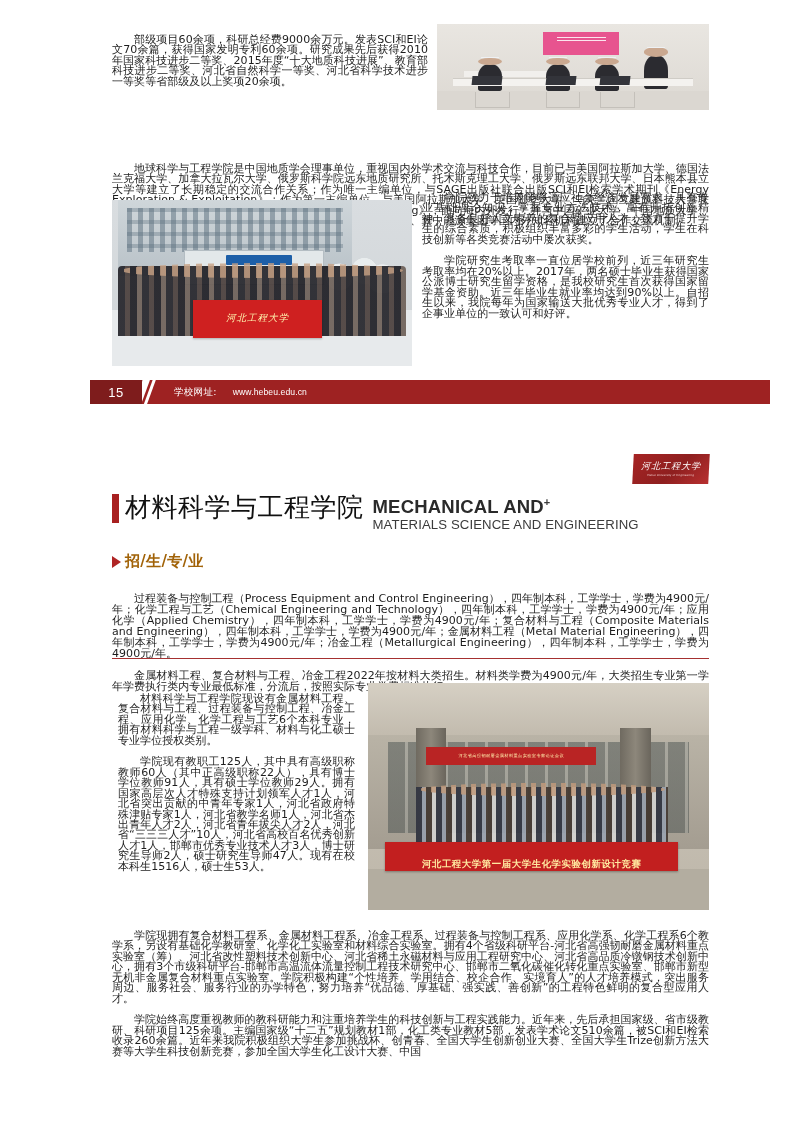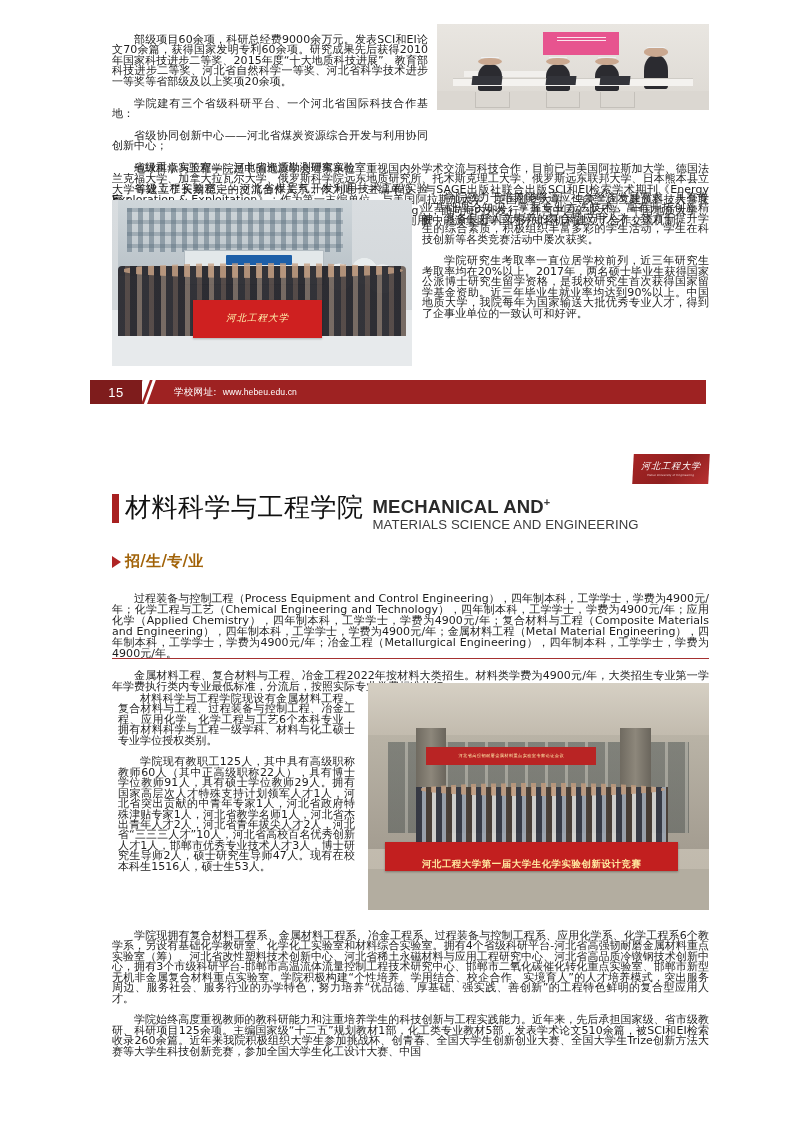--- a/index.html
+++ b/index.html
@@ -89,21 +89,21 @@
     left: 422px;
     top: 182px;
     width: 287px;
   }
 
   
   #p1-footer {
     position: absolute;
     left: 90px;
     top: 380px;
-    width: 616px;
+    width: 680px;
     height: 24px;
     background: #9e2222;
     display: flex;
     align-items: center;
     overflow: hidden;
   }
   #p1-footer .pagenum-box {
     width: 52px;
     height: 24px;
     background: #7e1c1c;
@@ -137,21 +137,21 @@
     left: 6px;
     top: -4px;
     width: 3px;
     height: 34px;
     background: #ffffff;
     transform: rotate(20deg);
   }
   #p1-footer .footer-text {
     display: flex;
     align-items: baseline;
-    gap: 6px;
+    gap: 16px;
     margin-left: 12px;
     color: #ffffff;
   }
   #p1-footer .footer-label {
     font-size: 9.5px;
     letter-spacing: 0.3px;
   }
   #p1-footer .footer-url {
     font-size: 8.6px;
     font-family: "Liberation Sans", sans-serif;
@@ -509,27 +509,20 @@
       <div class="meet-desk"></div>
       <div class="meet-laptop" style="left:13%;"></div>
       <div class="meet-laptop" style="left:40%;"></div>
       <div class="meet-laptop" style="left:60%;"></div>
       <div class="meet-chair" style="left:14%;"></div>
       <div class="meet-chair" style="left:40%;"></div>
       <div class="meet-chair" style="left:60%;"></div>
     </div>
   </div>
 
-  <div id="p1-block-platforms">
-    <p class="bodytext indent">学院建有三个省级科研平台、一个河北省国际科技合作基地：</p>
-    <p class="bodytext indent">省级协同创新中心——河北省煤炭资源综合开发与利用协同创新中心；</p>
-    <p class="bodytext indent">省级重点实验室——河北省资源勘测研究实验室；</p>
-    <p class="bodytext indent">省级工程实验室——河北省煤层气开发利用技术工程实验室；</p>
-    <p class="bodytext indent">河北省国际科技合作基地——河北省矿产资源综合开发利用国际联合研究中心。</p>
-  </div>
 
   <div id="p1-wide-para">
     <p class="bodytext indent">地球科学与工程学院是中国地质学会理事单位，重视国内外学术交流与科技合作，目前已与美国阿拉斯加大学、德国法兰克福大学、加拿大拉瓦尔大学、俄罗斯科学院远东地质研究所、托木斯克理工大学、俄罗斯远东联邦大学、日本熊本县立大学等建立了长期稳定的交流合作关系；作为唯一主编单位，与SAGE出版社联合出版SCI和EI检索学术期刊《Energy Exploration &amp; Exploitation》；作为第一主编单位，与美国阿拉斯加大学、英国邵堡大学、乌克兰国立建筑科技大学联合创办有ESCI英文学术期刊《World Journal of Engineering》，面向海内外发行；并与中国矿业大学、中国地质大学、中国石油大学、中国科学院、地质科学院和中国煤炭地质总局、冀中能源集团等国内外知名机构建立了合作交流机制。</p>
   </div>
 
   <div id="p1-photo-snow">
     <div class="photo">
       <div class="snow-sky"></div>
       <div class="snow-building"></div>
       <div class="snow-entry"></div>
@@ -539,21 +532,21 @@
       <div class="snow-crowd"></div>
       <div class="snow-heads"></div>
       <div class="snow-banner">
         <span class="snow-banner-text">河北工程大学</span>
       </div>
     </div>
   </div>
 
   <div id="p1-col-right-lower">
     <p class="bodytext indent">学院致力于培养能够适应社会经济发展需求，具有专业基础理论知识，掌握专业方法技术，富有开拓创新精神，具备良好人文素养的复合型应用人才；致力于提升学生的综合素质，积极组织丰富多彩的学生活动，学生在科技创新等各类竞赛活动中屡次获奖。</p>
-    <p class="bodytext indent">学院研究生考取率一直位居学校前列，近三年研究生考取率均在20%以上。2017年，两名硕士毕业生获得国家公派博士研究生留学资格，是我校研究生首次获得国家留学基金资助。近三年毕业生就业率均达到90%以上。中国地质大学，我院每年为国家输送大批优秀专业人才，得到了企事业单位的一致认可和好评。</p>
+    <p class="bodytext indent">学院研究生考取率一直位居学校前列，近三年研究生考取率均在20%以上。2017年，两名硕士毕业生获得国家公派博士研究生留学资格，是我校研究生首次获得国家留学基金资助。近三年毕业生就业率均达到90%以上。自招生以来，我院每年为国家输送大批优秀专业人才，得到了企事业单位的一致认可和好评。</p>
   </div>
 
   <div id="p1-footer">
     <div class="pagenum-box">15</div>
     <div class="slash"></div>
     <div class="footer-text">
       <span class="footer-label">学校网址:</span>
       <span class="footer-url">www.hebeu.edu.cn</span>
     </div>
   </div>

